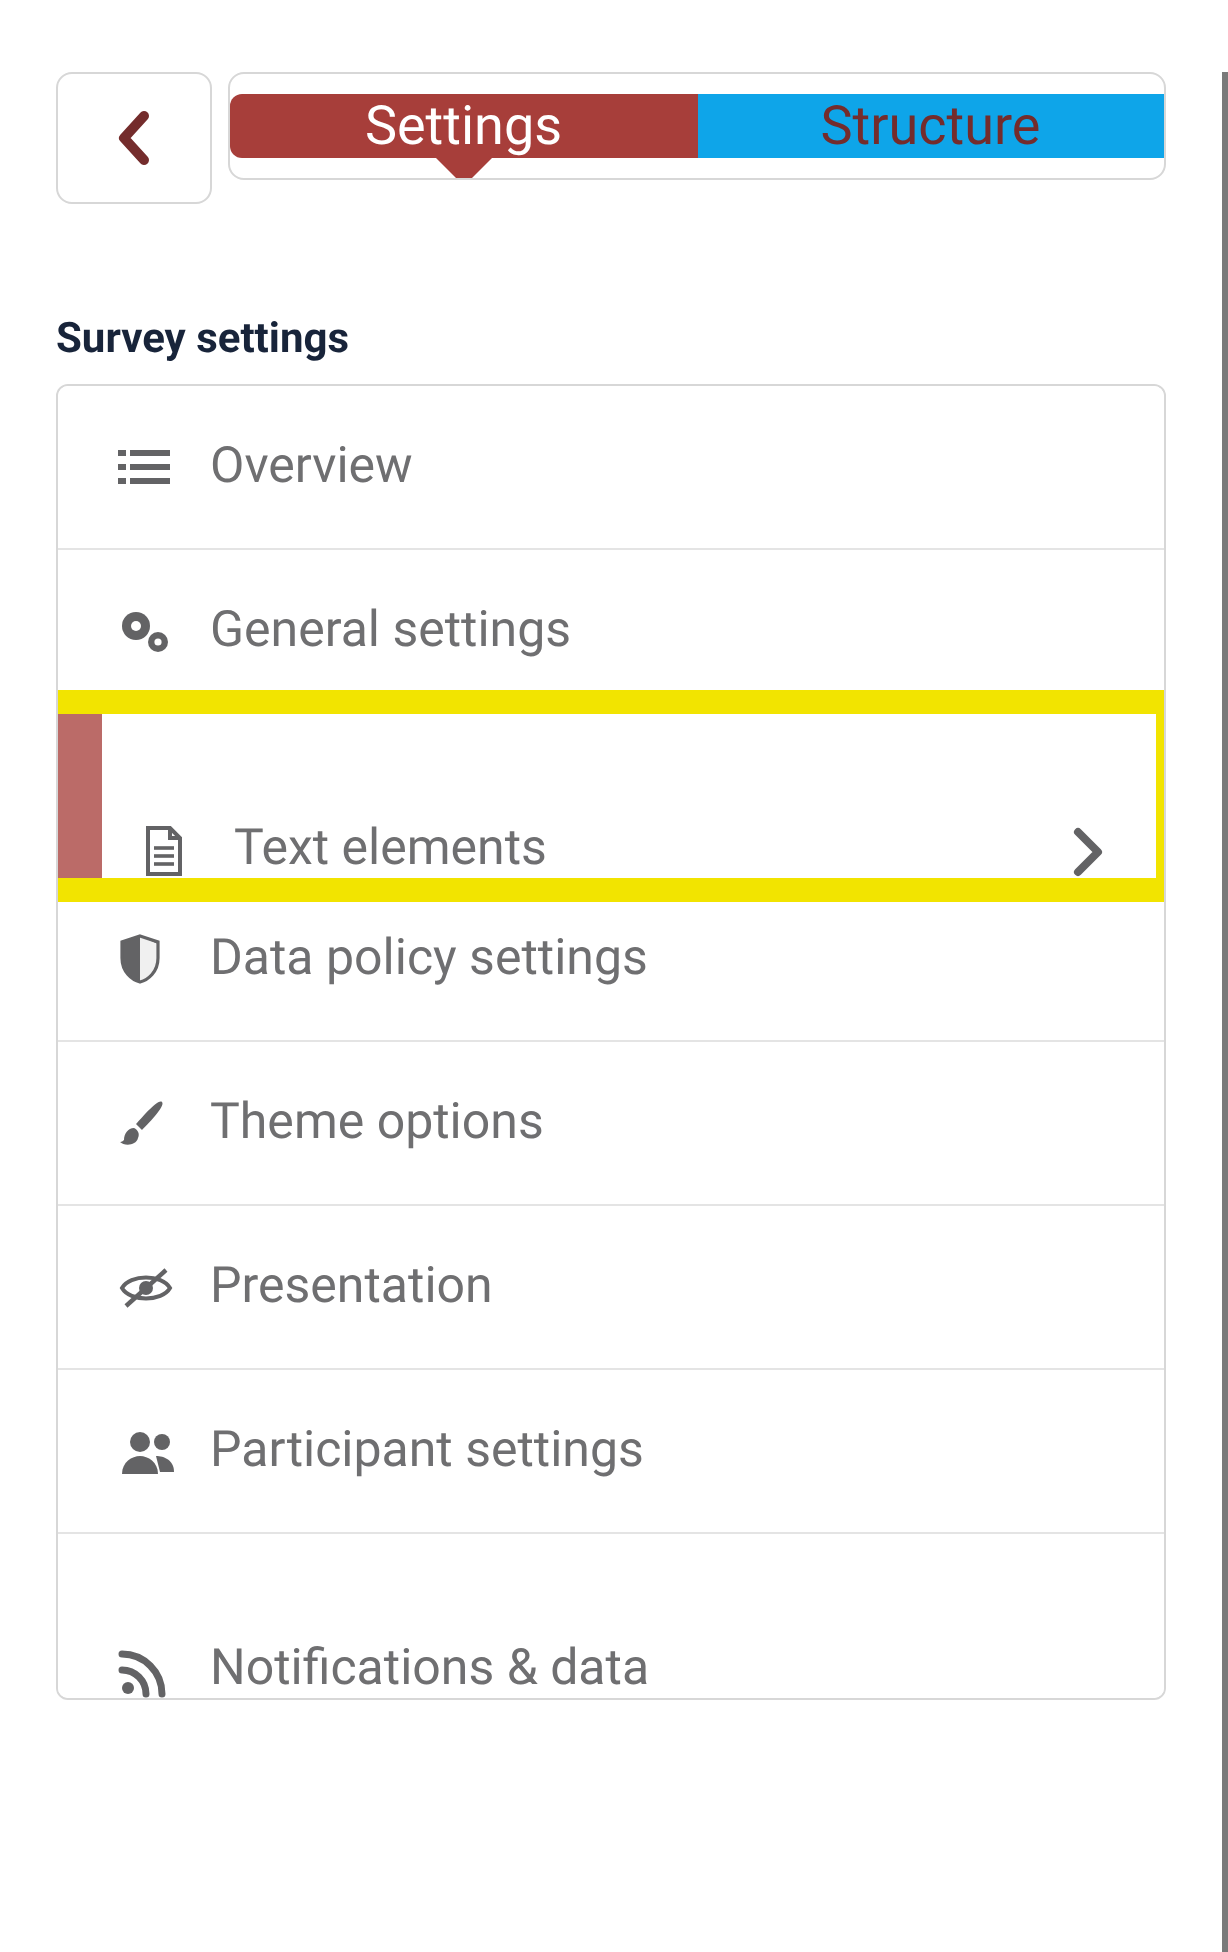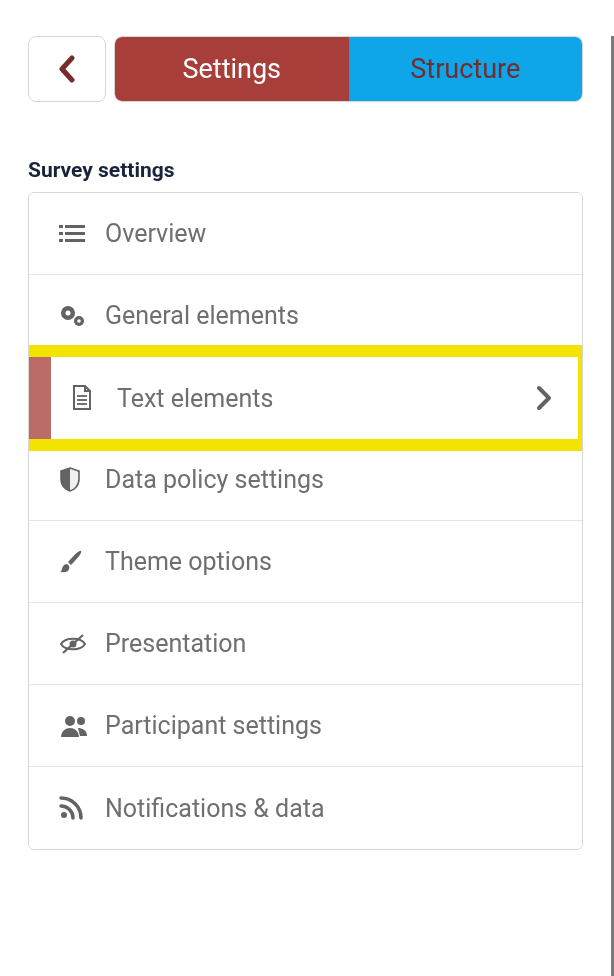--- a/index.html
+++ b/index.html
@@ -32,21 +32,22 @@
       justify-content: center;
       cursor: pointer;
       margin-right: 8px;
     }
     .tab-group {
       flex: 1;
       display: flex;
       border: 1.5px solid #d7d7d7;
       border-radius: 8px;
       overflow: hidden;
-      height: 66px;
+      height: 54px;
+      align-items: center;
     }
     .tab {
       flex: 1;
       display: flex;
       align-items: center;
       justify-content: center;
       font-size: 27px;
       font-weight: 400;
       cursor: pointer;
     }
@@ -89,21 +90,21 @@
       display: flex;
       align-items: center;
       height: 82px;
       padding: 0 30px;
       border-bottom: 1.5px solid #e4e4e4;
       cursor: pointer;
       background: #fff;
       color: #6f6f71;
       font-size: 25px;
     }
-    .menu-item:last-child { border-bottom: none; }
+    .menu-item:last-child { border-bottom: none; align-items: flex-end; }
     .menu-item .icon {
       width: 34px;
       display: flex;
       align-items: center;
       justify-content: flex-start;
       color: #636365;
     }
     .menu-item .label {
       margin-left: 12px;
     }
@@ -187,21 +188,21 @@
       <span class="icon">
         <svg width="28" height="24" viewBox="0 0 28 24">
           <g fill="#636365">
             <circle cx="9" cy="9" r="7"></circle>
               <circle cx="9" cy="9" r="2.5" fill="#fff"></circle>
             <circle cx="20" cy="17" r="5"></circle>
               <circle cx="20" cy="17" r="1.8" fill="#fff"></circle>
           </g>
         </svg>
       </span>
-      <span class="label">General elements</span>
+      <span class="label">General settings</span>
     </div>
 
     <div class="highlighted-wrapper">
       <div class="selected-item">
         <div class="menu-item">
           <span class="icon">
             <svg width="22" height="26" viewBox="0 0 22 26">
               <path d="M3 1 h11 l5 5 v18 h-16 z" fill="none" stroke="#636365" stroke-width="2"></path>
               <path d="M14 1 v5 h5" fill="none" stroke="#636365" stroke-width="2"></path>
               <line x1="6" y1="11" x2="16" y2="11" stroke="#636365" stroke-width="1.8"></line>

